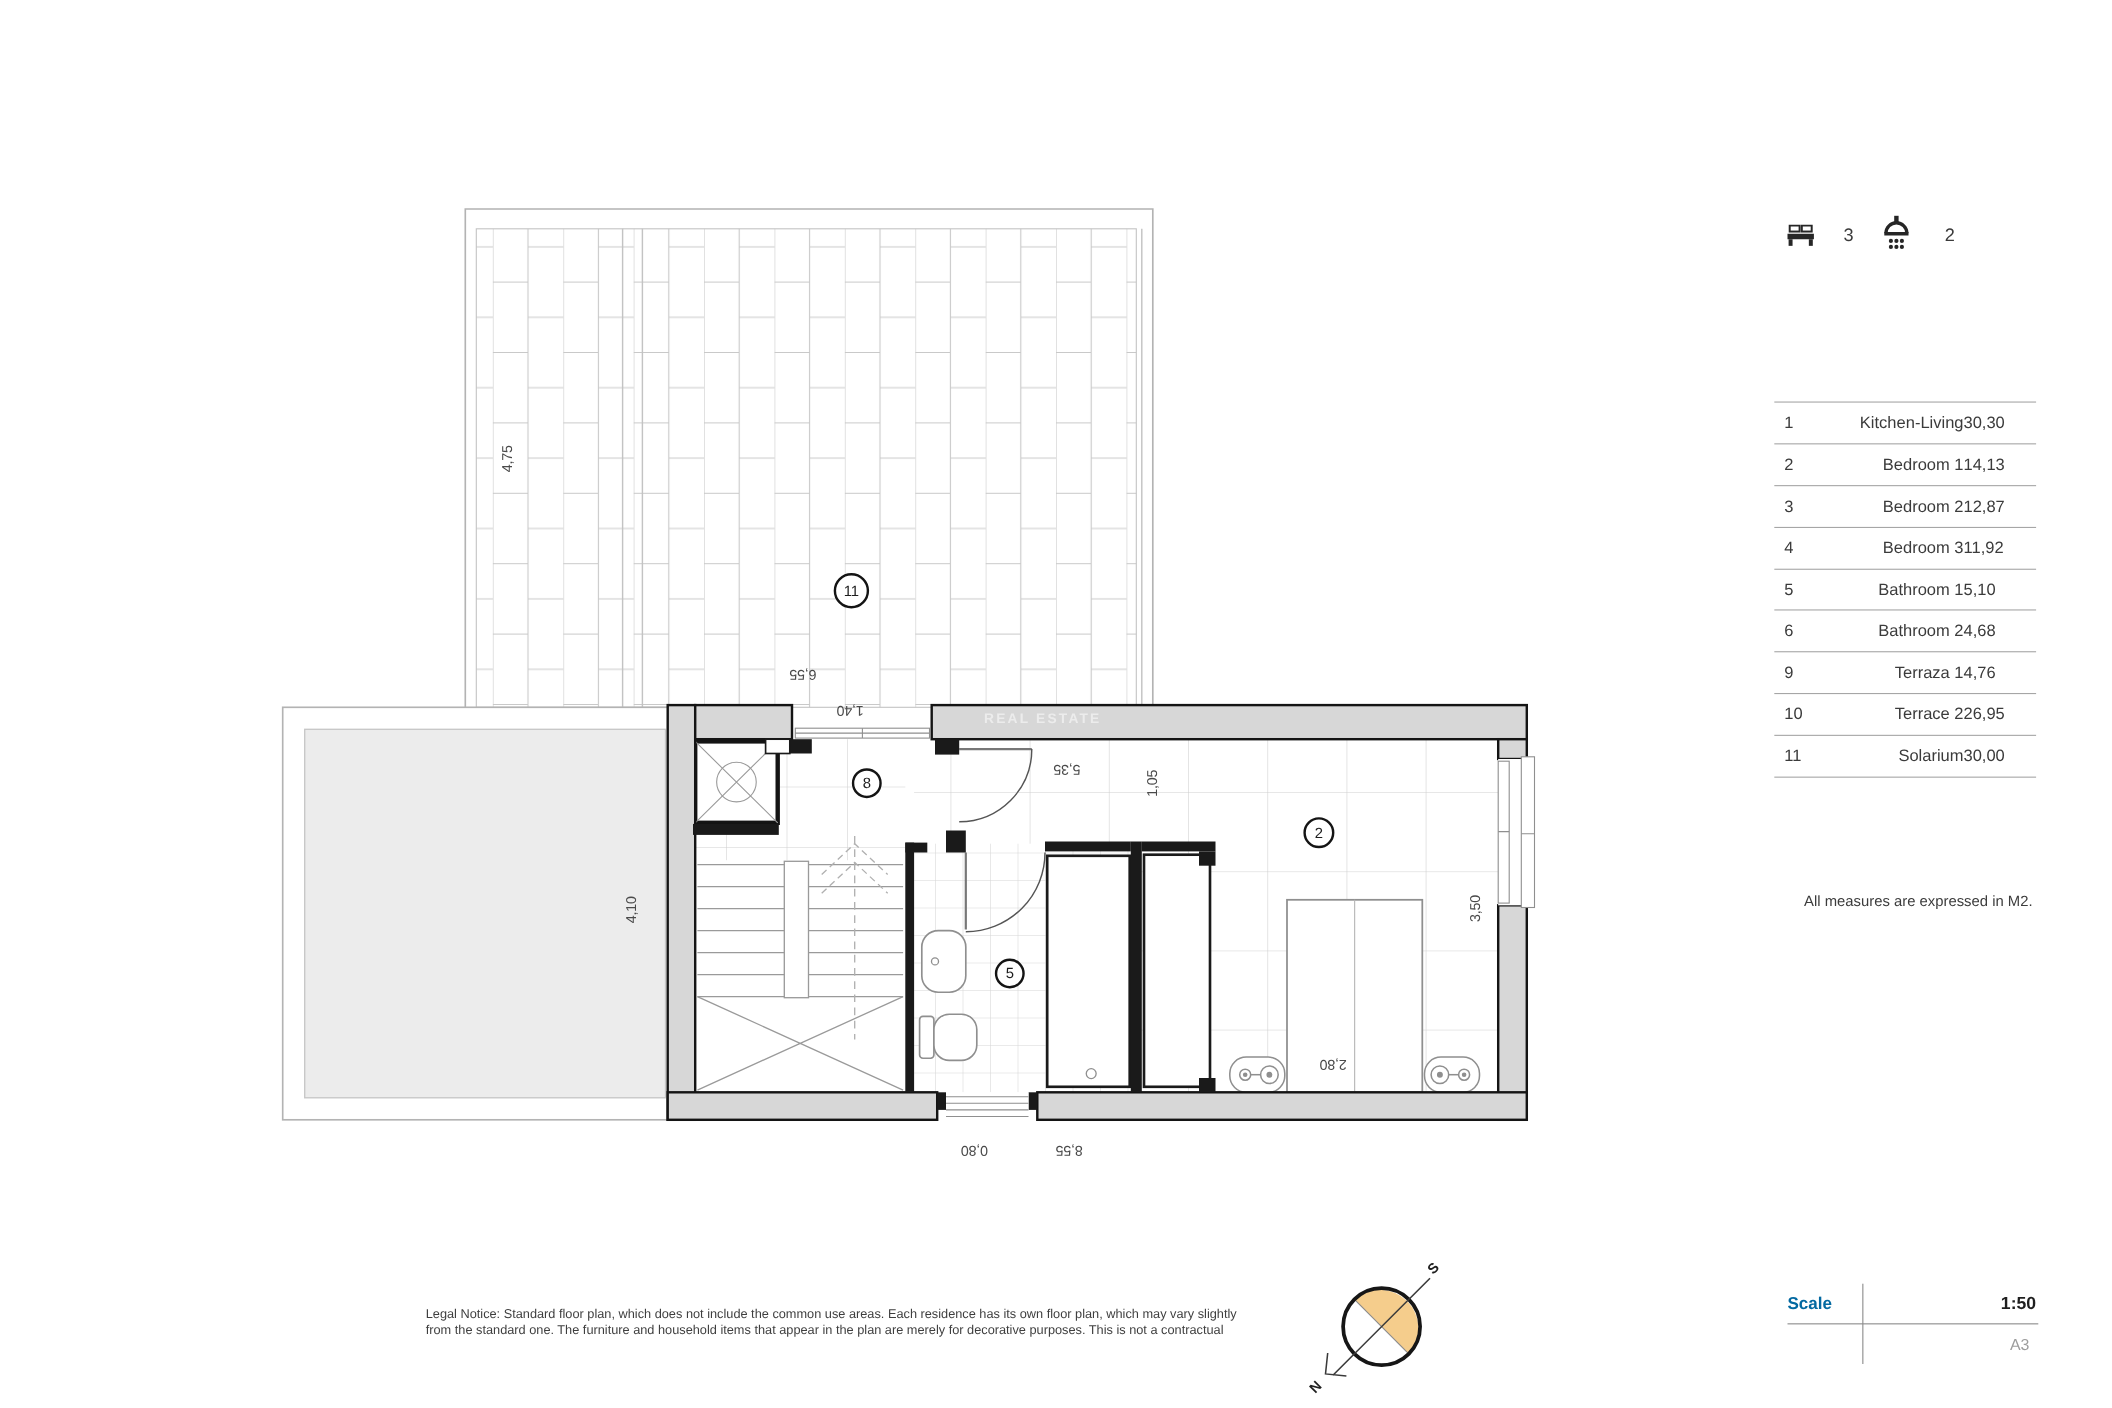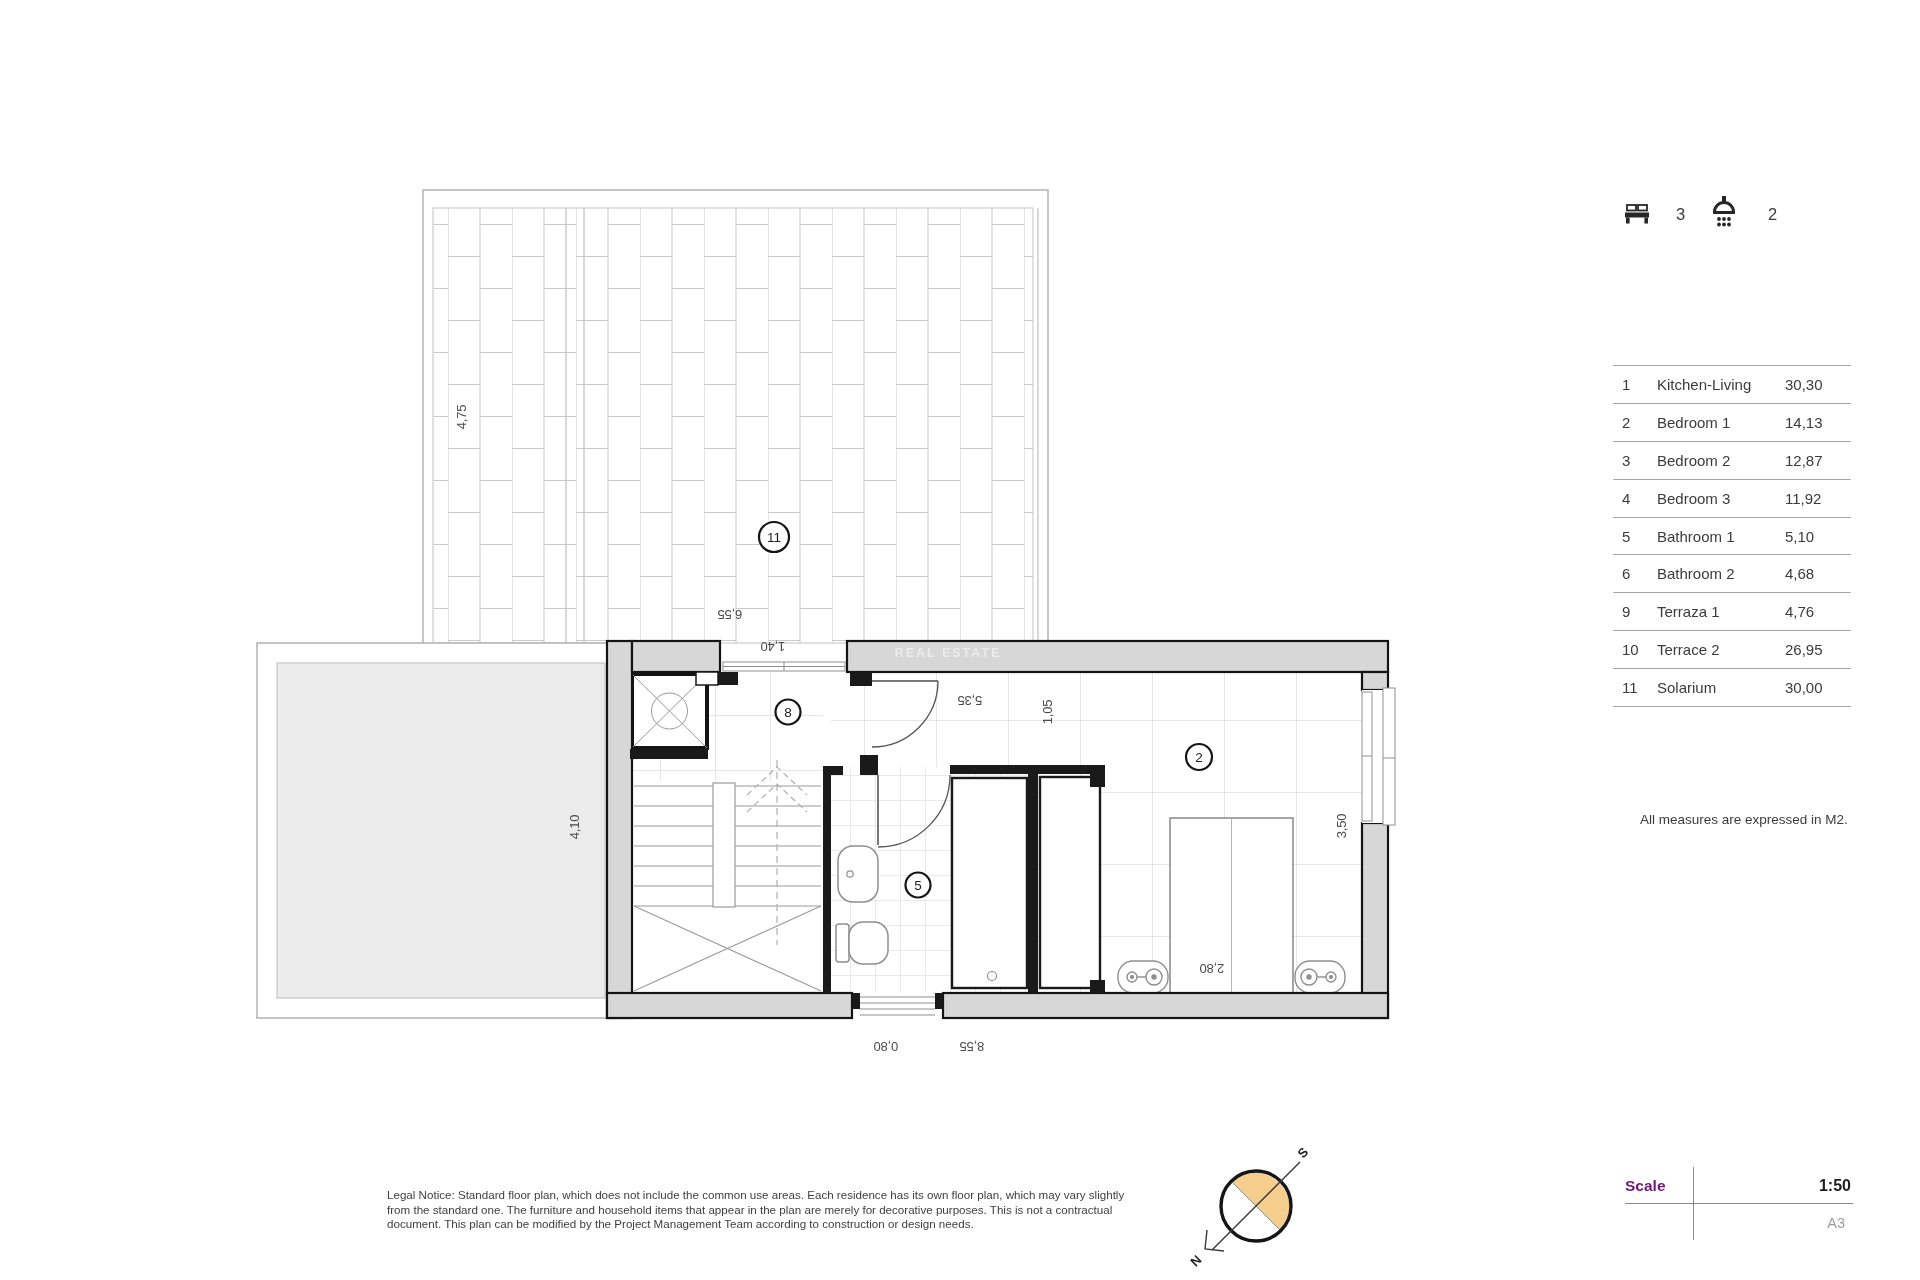--- a/index.html
+++ b/index.html
@@ -12,26 +12,26 @@
   .roomnum{font-size:13.5px;fill:#1d1d1d;}
   .watermark{font-size:12.5px;fill:#ececec;letter-spacing:2px;font-weight:600;}
   .compass-letter{font-size:13px;font-weight:700;fill:#1f1f1f;}
   
   .stats{left:1622px;top:194px;width:180px;height:44px;}
   .stats .num{position:absolute;font-size:16.5px;color:#3b3b3b;}
   .legend{left:1613px;top:365px;width:238px;color:#3b3b3b;font-size:15px;}
   .legend-row{display:flex;align-items:center;height:36.9px;border-top:1px solid #a6a6a6;}
   .legend-row:last-child{border-bottom:1px solid #a6a6a6;}
   .legend-num{width:44px;padding-left:9px;box-sizing:border-box;}
-  .legend-name{flex:1;}
+  .legend-name{flex:1;text-align:right;}
   .legend-area{width:60px;text-align:left;padding-right:6px;}
   .measures-note{left:1620px;top:812px;font-size:13.5px;color:#3c3c3c;margin-left:20px;}
   
   .titleblock{left:1625px;top:1160px;width:228px;height:85px;}
-  .tb-scale{position:absolute;left:0;top:17px;font-size:15.5px;font-weight:600;color:#701a75;}
+  .tb-scale{position:absolute;left:0;top:17px;font-size:15.5px;font-weight:600;color:#0369a1;}
   .tb-value{position:absolute;right:2px;top:17px;font-size:16px;font-weight:600;color:#1f1f1f;}
   .tb-hrule{position:absolute;left:0;right:0;top:43px;border-top:1px solid #8a8a8a;}
   .tb-vrule{position:absolute;left:68px;top:7px;height:73px;border-left:1px solid #8a8a8a;}
   .tb-sheet{position:absolute;right:8px;top:55px;font-size:14.5px;color:#9c9c9c;}
   
   .legal{left:387px;top:1188px;width:790px;font-size:11.6px;line-height:14.6px;color:#3e3e3e;}
 </style>
 </head>
 <body>
 
@@ -285,14 +285,13 @@
   <span class="tb-scale">Scale</span>
   <span class="tb-value">1:50</span>
   <div class="tb-hrule"></div>
   <div class="tb-vrule"></div>
   <span class="tb-sheet">A3</span>
 </div>
 
 <div class="abs legal">
   <div>Legal Notice: Standard floor plan, which does not include the common use areas. Each residence has its own floor plan, which may vary slightly</div>
   <div>from the standard one. The furniture and household items that appear in the plan are merely for decorative purposes. This is not a contractual</div>
-  <div>document. This plan can be modified by the Project Management Team according to construction or design needs.</div>
 </div>
 
 </body></html>

